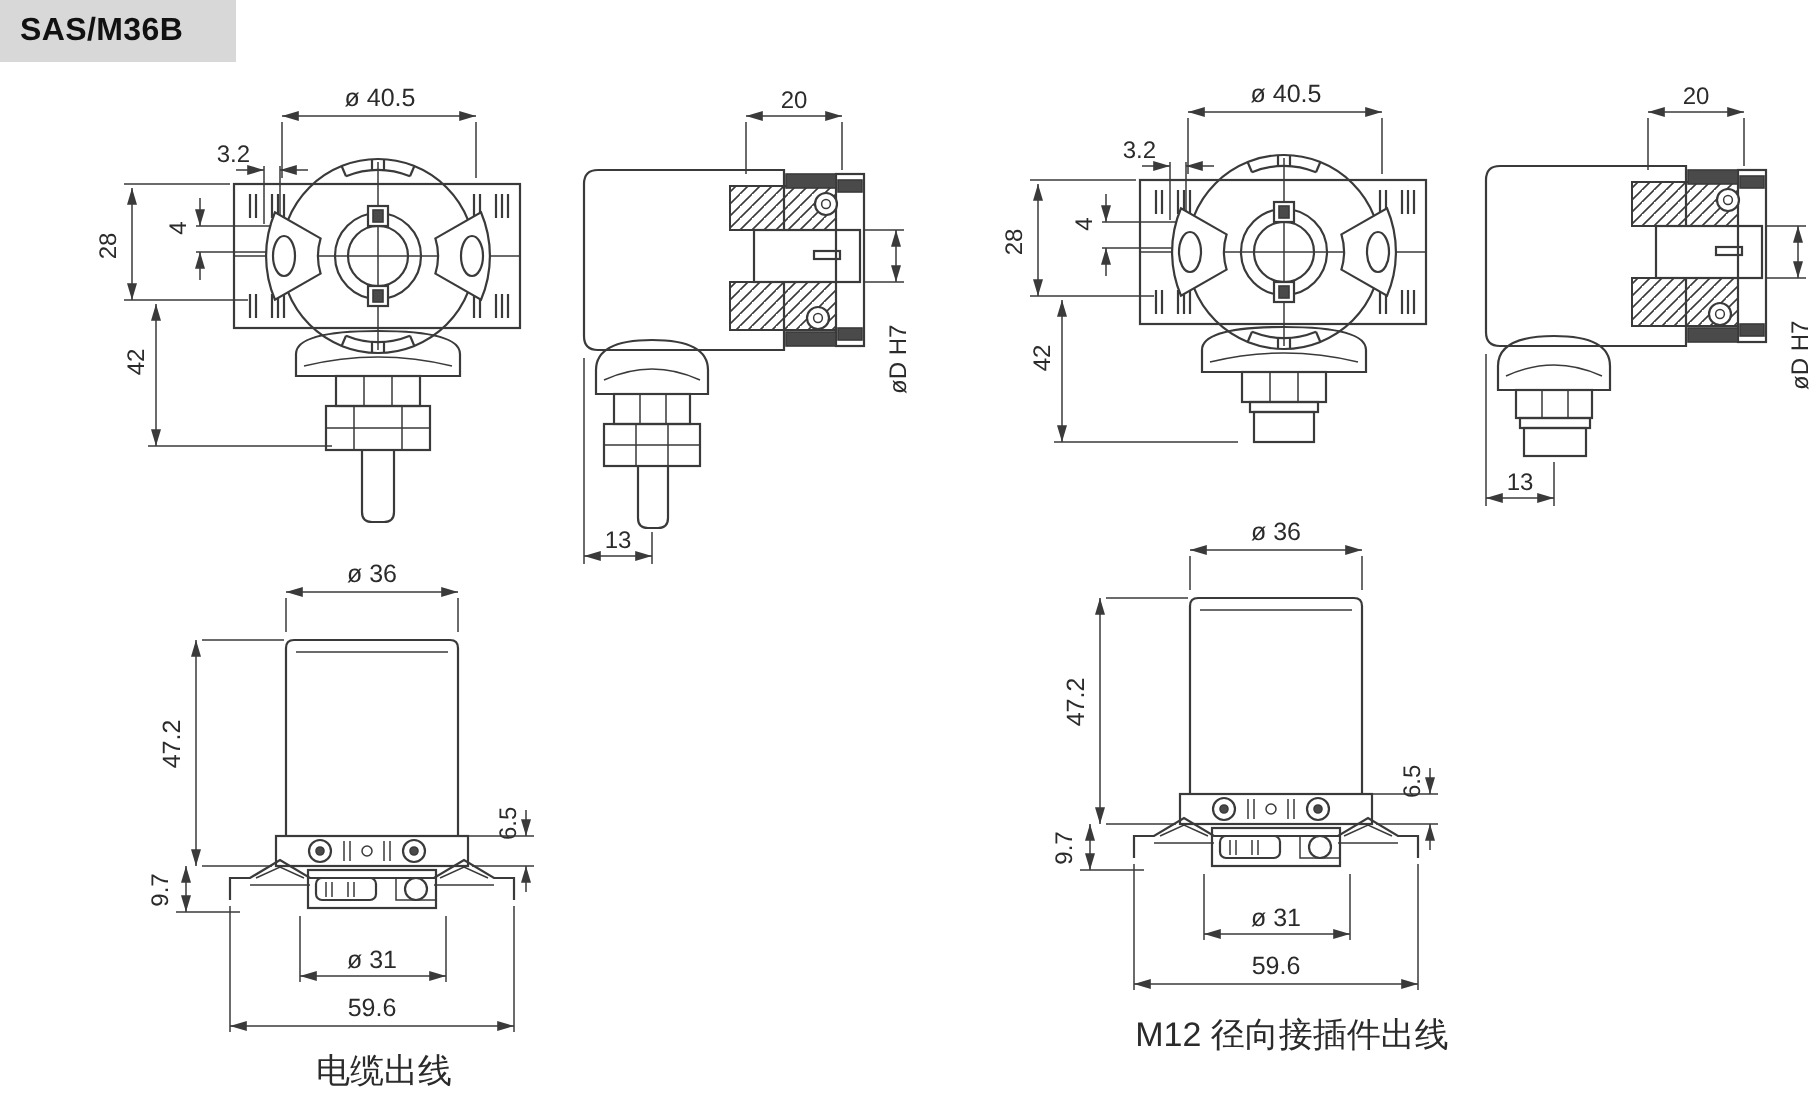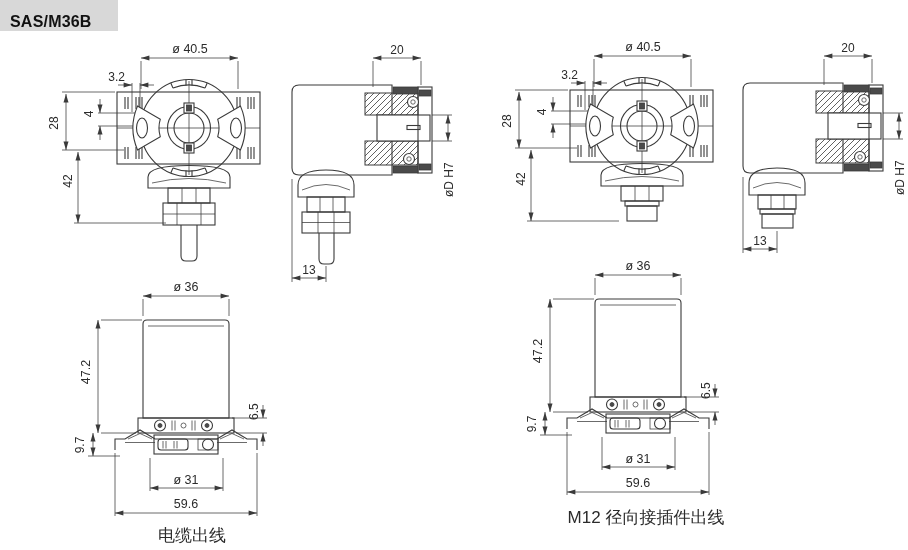--- a/index.html
+++ b/index.html
@@ -1,19 +1,19 @@
 <!DOCTYPE html>
 <html><head>
 <meta charset="utf-8">
 <style>
   html,body{margin:0;padding:0;background:#ffffff;}
   #stage{position:relative;width:908px;height:550px;background:#ffffff;overflow:hidden;
          font-family:"Liberation Sans",sans-serif;}
   #title-block{position:absolute;left:0;top:0;width:118px;height:31px;background:#d8d8d8;
-               display:flex;align-items:flex-end;padding-left:10px;box-sizing:border-box;}
+               display:flex;align-items:center;padding-left:10px;box-sizing:border-box;}
   #title-block span{font-size:16px;font-weight:bold;color:#111;letter-spacing:.2px;}
   svg{position:absolute;left:0;top:0;}
   svg text{fill:#2b2b2b;font-family:"Liberation Sans",sans-serif;}
   .dim{font-size:12.5px;}
   .dim-s{font-size:12px;}
   .cap{font-size:17px;}
   .ln{stroke:#3a3a3a;stroke-width:1.1;fill:none;}
   .th{stroke:#3a3a3a;stroke-width:0.75;fill:none;}
   .dk{fill:#4a4a4a;stroke:#3a3a3a;stroke-width:0.8;}
   .wh{fill:#ffffff;stroke:#3a3a3a;stroke-width:1.1;}

